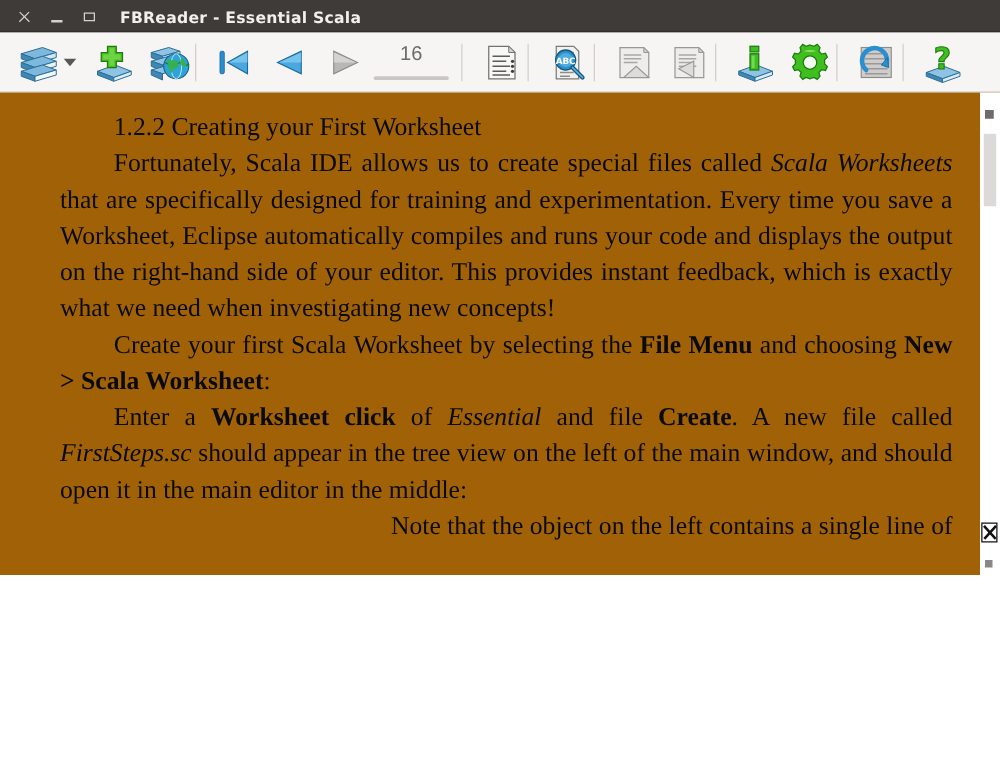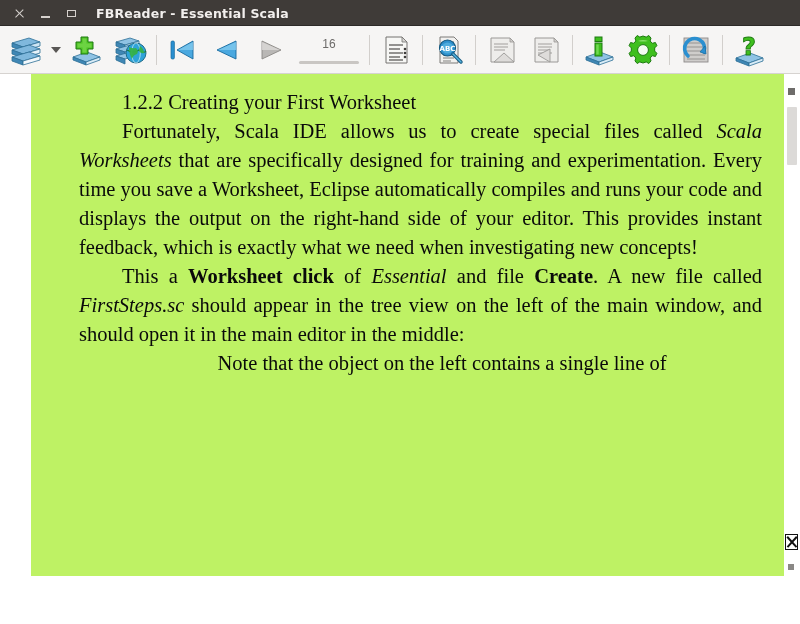--- a/index.html
+++ b/index.html
@@ -9,21 +9,21 @@
   body {
     width: 800px;
     height: 624px;
     overflow: hidden;
     background: #ffffff;
     font-family: "Liberation Sans", sans-serif;
   }
 
   .app-window {
     width: 800px;
-    height: 576px;
+    height: 460px;
     position: relative;
     display: flex;
     flex-direction: column;
     background: #ffffff;
   }
 
   
   .titlebar {
     height: 26px;
     background: #3f3b38;
@@ -103,21 +103,21 @@
     flex: 0 0 auto;
     padding: 0 4px;
     box-sizing: border-box;
     position: relative;
   }
   .tb-item {
     width: 44px;
     height: 44px;
     display: flex;
     align-items: center;
-    justify-content: center;
+    justify-content: flex-end;
     position: relative;
     flex: 0 0 auto;
   }
   .tb-sep {
     width: 1px;
     height: 30px;
     background: #d2cfcc;
     margin: 0 4px;
     flex: 0 0 auto;
   }
@@ -142,21 +142,21 @@
     width: 64px;
     height: 40px;
     display: flex;
     flex-direction: column;
     align-items: center;
     justify-content: center;
     flex: 0 0 auto;
     margin: 0 4px;
   }
   .page-value {
-    font-size: 12px;
+    font-size: 16px;
     color: #6d6b69;
     font-family: "Liberation Sans", sans-serif;
     line-height: 18px;
     width: 64px;
     text-align: center;
     border: none;
     background: transparent;
     outline: none;
     padding: 0;
   }
@@ -166,23 +166,22 @@
     background: #c9c6c3;
     border-radius: 2px;
     margin-top: 8px;
   }
 
   
   .content-wrap {
     flex: 1 1 auto;
     display: flex;
     min-height: 0;
-    background: #bef264;
-    position: relative;
-    margin-left: 31px;
+    background: #a16207;
+    position: relative;
   }
   .page {
     flex: 1 1 auto;
     position: relative;
     padding: 14px 22px 0 48px;
     box-sizing: border-box;
     overflow: hidden;
   }
   .book-text {
     font-family: "Liberation Serif", "DejaVu Serif", serif;
@@ -192,21 +191,21 @@
     text-align: justify;
     -webkit-hyphens: none;
     hyphens: none;
   }
   .book-text p {
     margin: 0;
     text-indent: 2.1em;
     text-align: justify;
   }
   .book-text p.last-line {
-    text-align: center;
+    text-align: right;
   }
   .book-text i { }
   .book-text b { font-weight: bold; }
 
   
   .scrollbar {
     width: 16px;
     flex: 0 0 auto;
     background: #ffffff;
     position: relative;
@@ -476,23 +475,26 @@
       <div class="book-text">
         <p>
           <span>1.2.2 Creating your First Worksheet</span>
         </p>
 
 
         <p>
           <span>Fortunately, Scala IDE allows us to create special files called </span><i>Scala Worksheets</i><span> that are specifically designed for training and experimentation. Every time you save a Worksheet, Eclipse automatically compiles and runs your code and displays the output on the right-hand side of your editor. This provides instant feedback, which is exactly what we need when investigating new concepts!</span>
         </p>
 
-
         <p>
-          <span>This a </span><b>Worksheet click</b><span> of </span><i>Essential</i><span> and file </span><b>Create</b><span>. A new file called </span><i>FirstSteps.sc</i><span> should appear in the tree view on the left of the main window, and should open it in the main editor in the middle:</span>
+          <span>Create your first Scala Worksheet by selecting the </span><b>File Menu</b><span> and choosing </span><b>New &gt; Scala Worksheet</b><span>:</span>
+        </p>
+
+        <p>
+          <span>Enter a </span><b>Worksheet click</b><span> of </span><i>Essential</i><span> and file </span><b>Create</b><span>. A new file called </span><i>FirstSteps.sc</i><span> should appear in the tree view on the left of the main window, and should open it in the main editor in the middle:</span>
         </p>
 
         <p class="last-line">
           <span>Note that the object on the left contains a single line of</span>
         </p>
       </div>
 
     </div>
 
     <div class="scrollbar">

